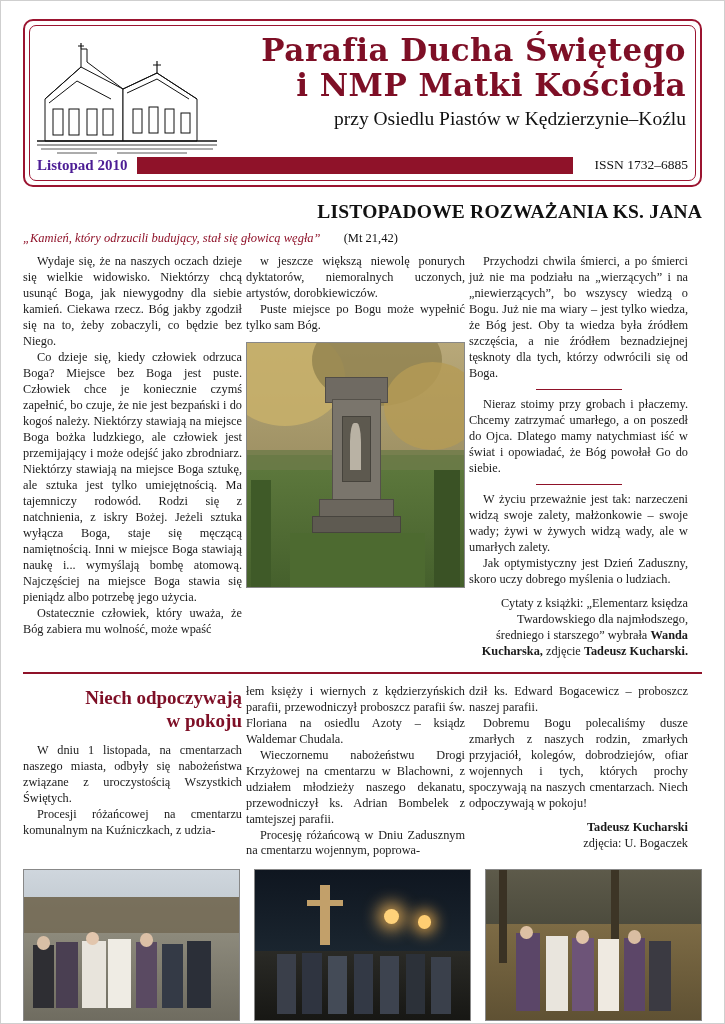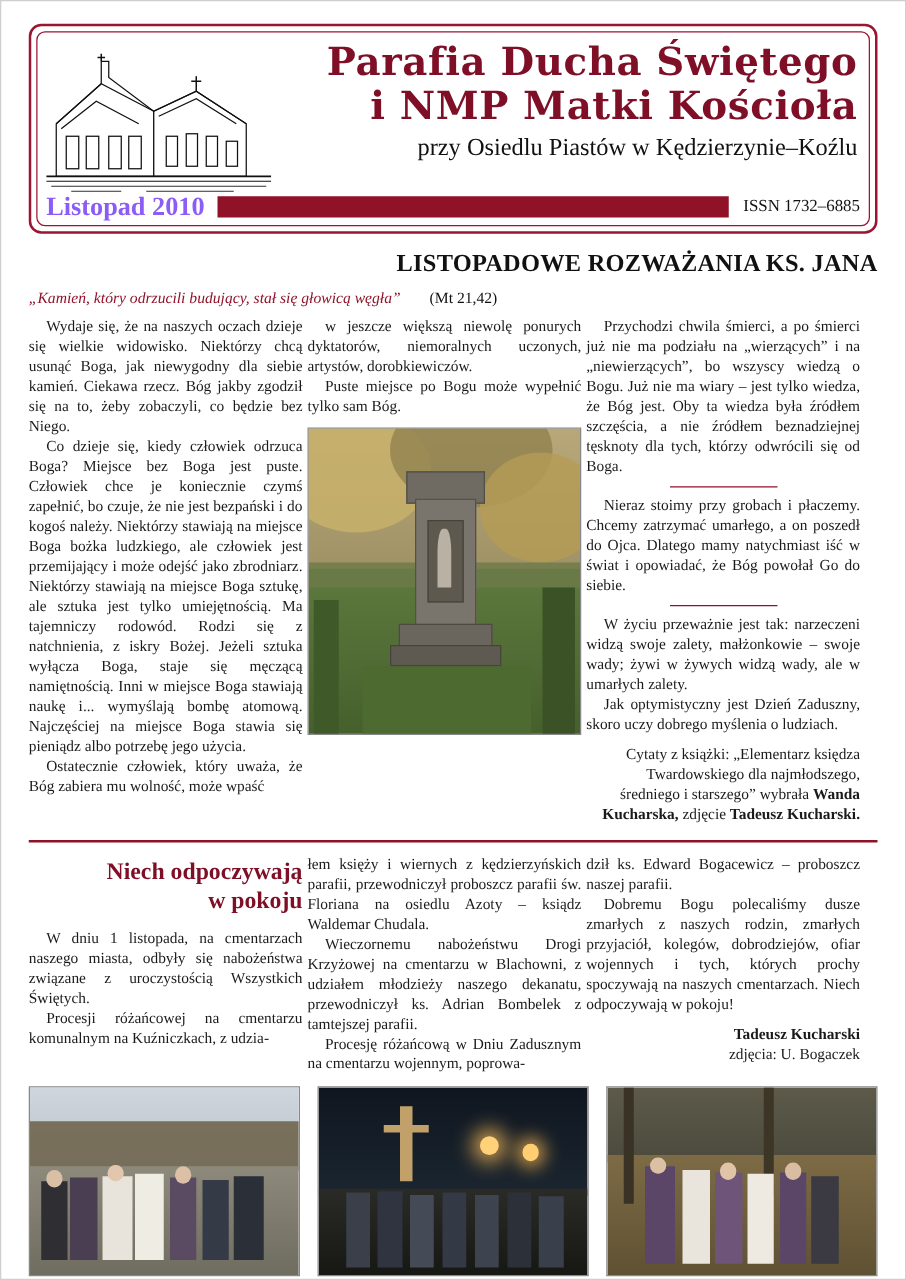--- a/index.html
+++ b/index.html
@@ -73,35 +73,35 @@
     left: 12px;
     right: 12px;
     bottom: 8px;
     height: 24px;
     display: flex;
     align-items: center;
   }
   .issue-date {
     font-family: "Liberation Serif", serif;
     font-weight: bold;
-    font-size: 21px;
-    color: #8b5cf6;
+    font-size: 15px;
+    color: #4c1d95;
     white-space: nowrap;
     padding-right: 10px;
   }
   .redbar {
     flex: 1;
     height: 17px;
     background: #8f1229;
   }
   .issn {
     font-family: "Liberation Serif", serif;
     font-size: 13.5px;
     color: #111;
-    padding-left: 12px;
+    padding-left: 22px;
     white-space: nowrap;
   }
 
   
   .headline {
     text-align: right;
     font-family: "Liberation Serif", serif;
     font-weight: bold;
     font-size: 19.5px;
     color: #111;

